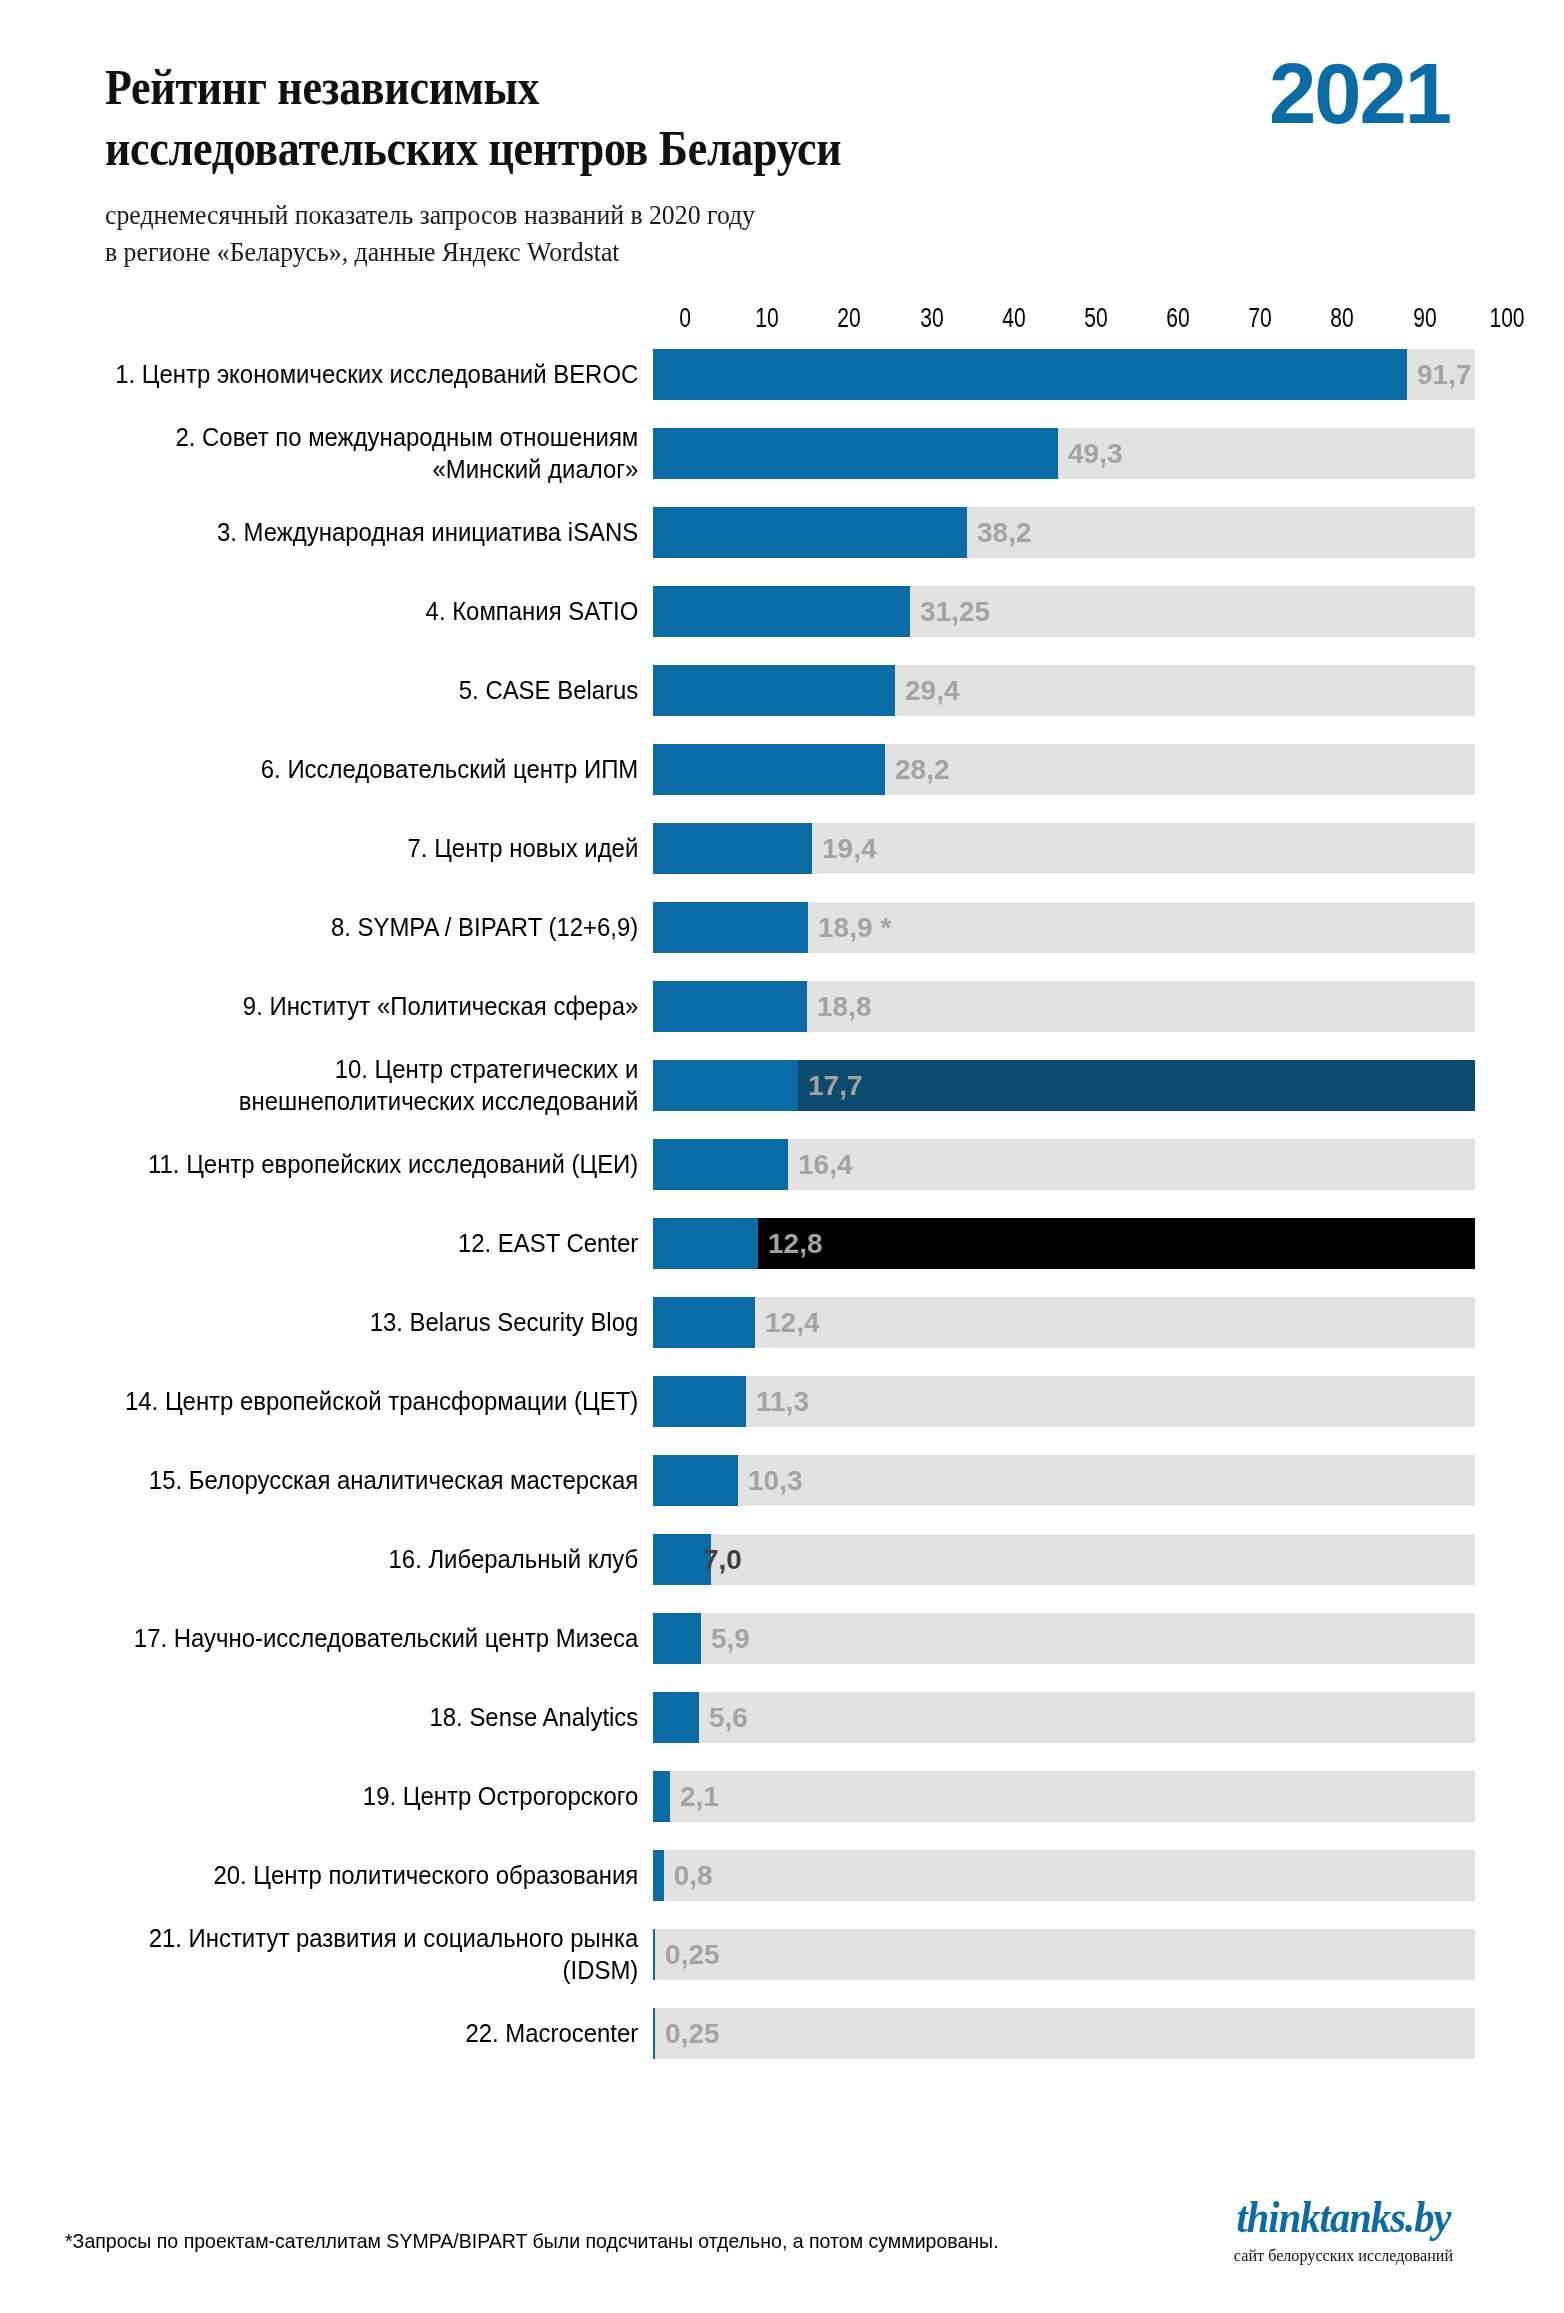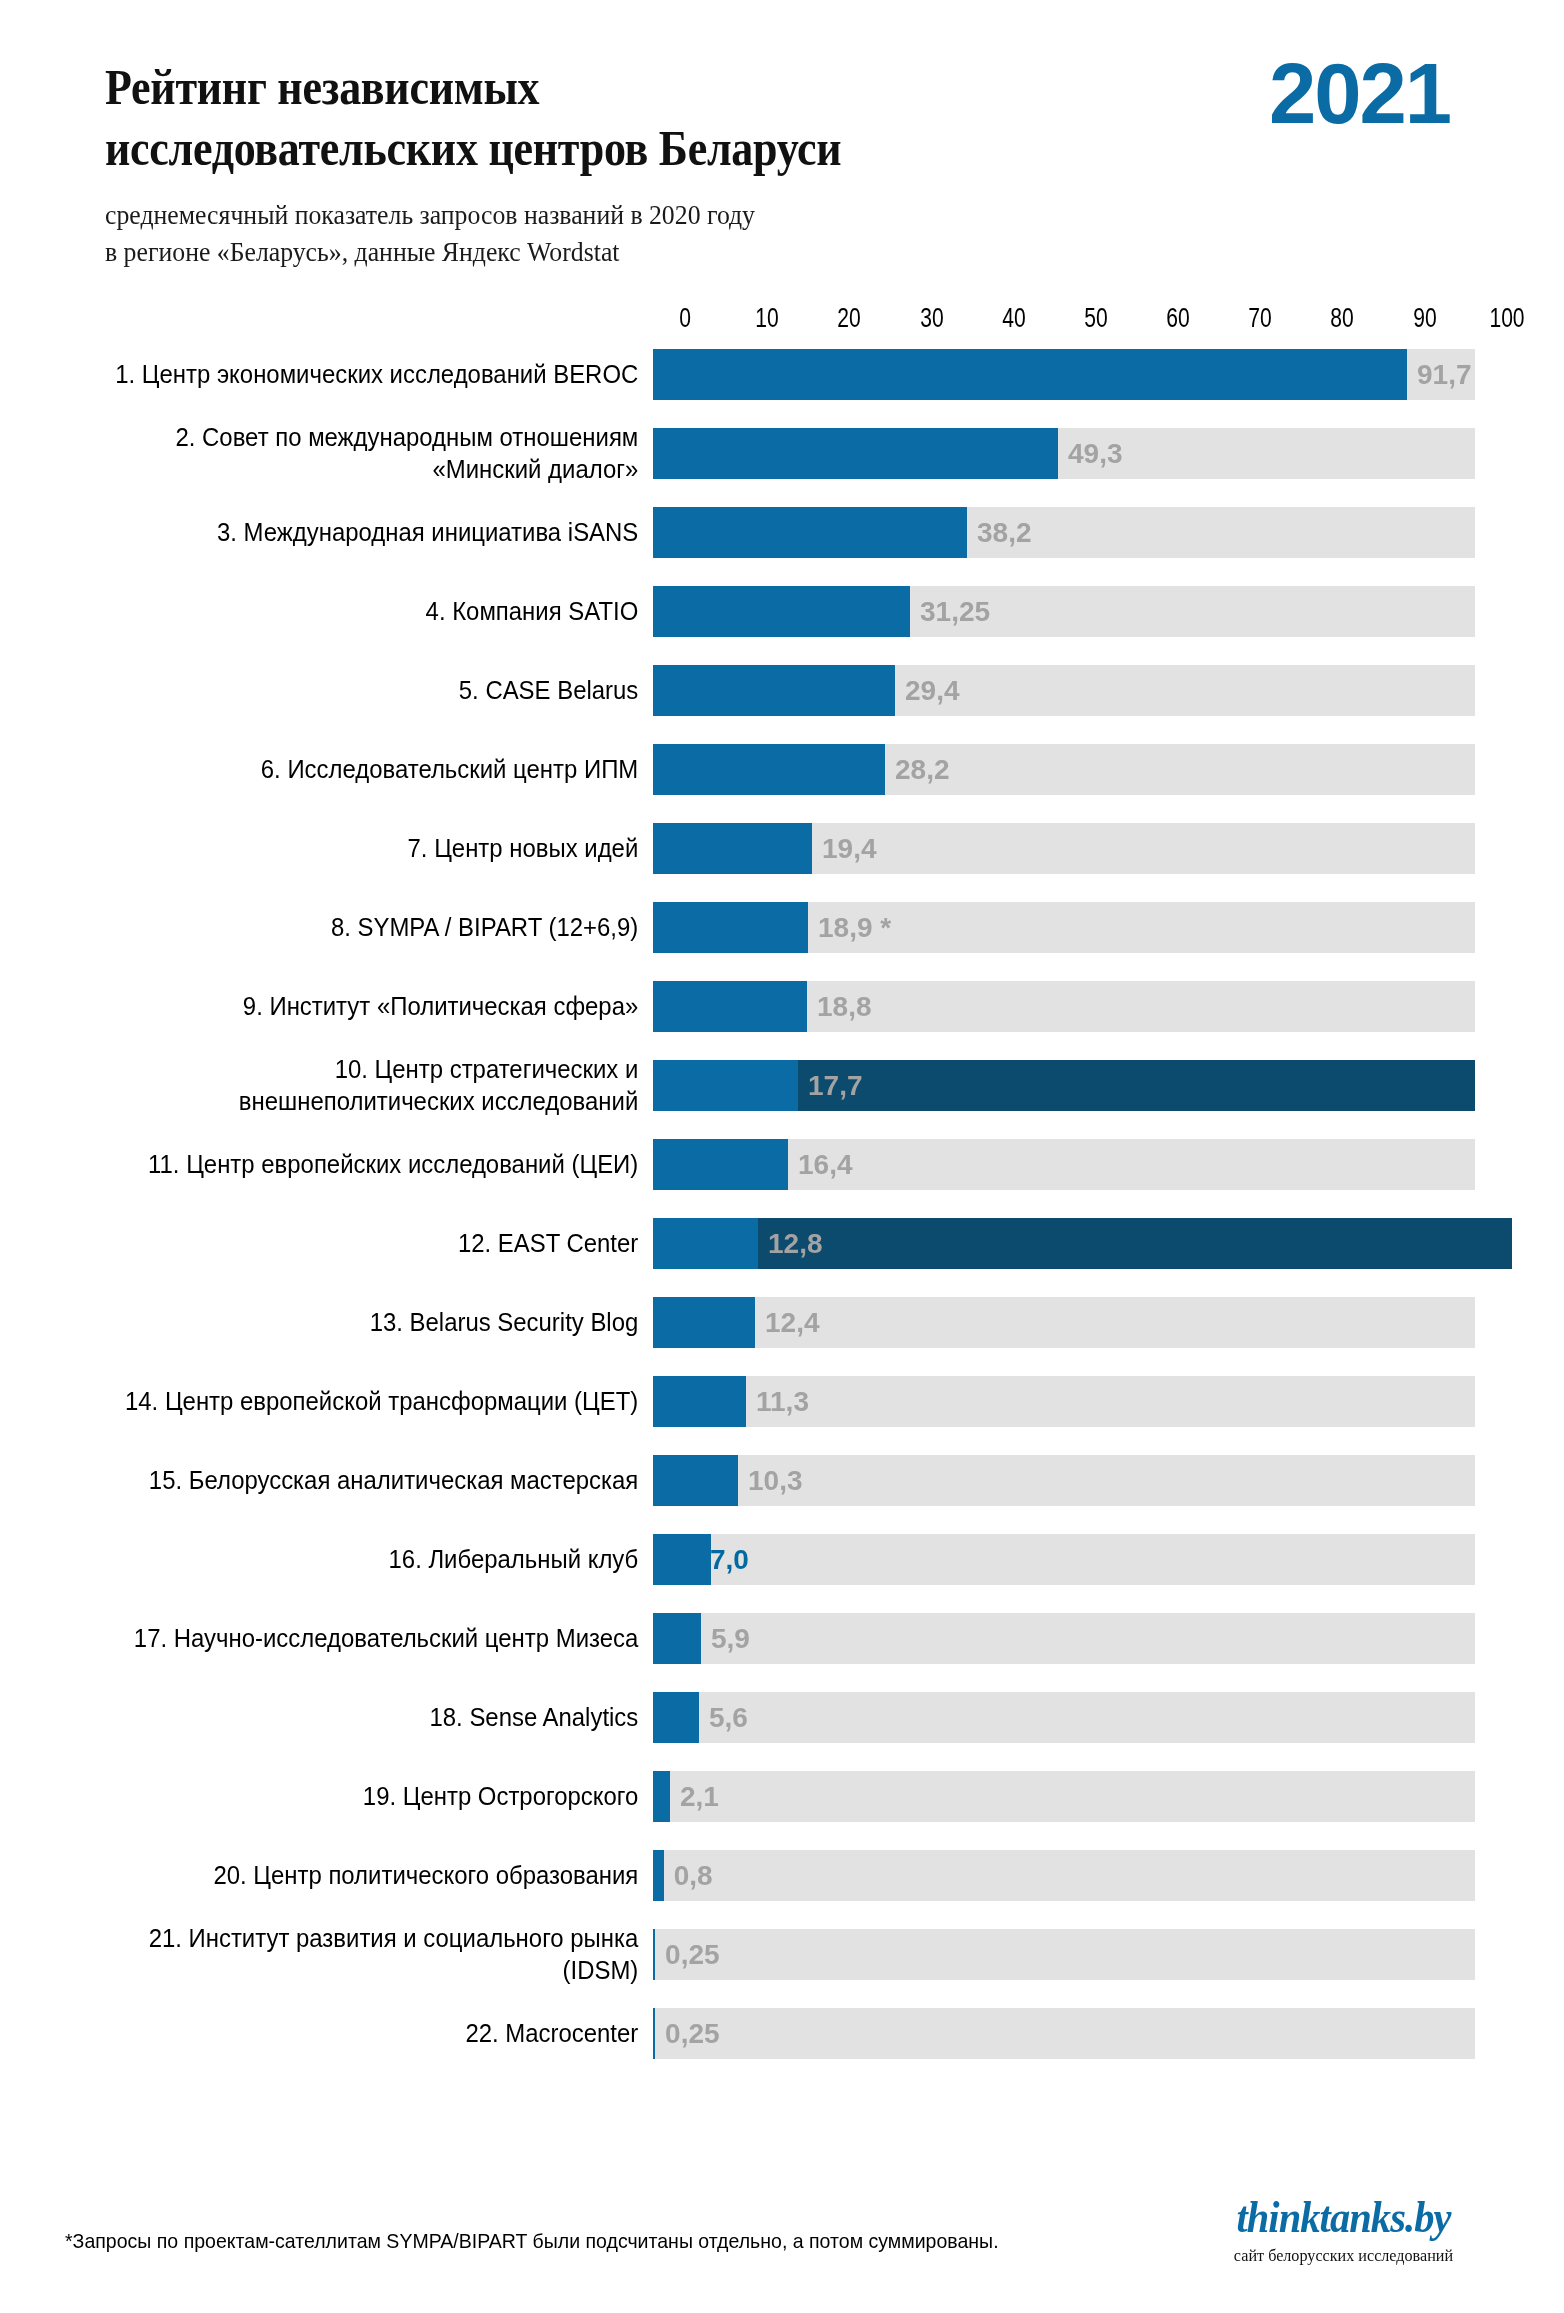--- a/index.html
+++ b/index.html
@@ -290,21 +290,21 @@
         </div>
         <div class="row">
           <div class="row-label">11. Центр европейских исследований (ЦЕИ)</div>
           <div class="track" style="background: rgb(226, 226, 226);">
             <div class="bar-fill" style="width: 135px; background: rgb(10, 107, 165);"></div>
             <div class="bar-value" style="left: 135px; color: rgb(163, 163, 163);">16,4</div>
           </div>
         </div>
         <div class="row">
           <div class="row-label">12. EAST Center</div>
-          <div class="track" style="background: #0c4a6e; padding-left: 37px;">
+          <div class="track" style="background: #000000;">
             <div class="bar-fill" style="width: 105px; background: rgb(10, 107, 165);"></div>
             <div class="bar-value" style="left: 105px; color: rgb(163, 163, 163);">12,8</div>
           </div>
         </div>
         <div class="row">
           <div class="row-label">13. Belarus Security Blog</div>
           <div class="track" style="background: rgb(226, 226, 226);">
             <div class="bar-fill" style="width: 102px; background: rgb(10, 107, 165);"></div>
             <div class="bar-value" style="left: 102px; color: rgb(163, 163, 163);">12,4</div>
           </div>
@@ -320,21 +320,21 @@
           <div class="row-label">15. Белорусская аналитическая мастерская</div>
           <div class="track" style="background: rgb(226, 226, 226);">
             <div class="bar-fill" style="width: 85px; background: rgb(10, 107, 165);"></div>
             <div class="bar-value" style="left: 85px; color: rgb(163, 163, 163);">10,3</div>
           </div>
         </div>
         <div class="row">
           <div class="row-label">16. Либеральный клуб</div>
           <div class="track" style="background: rgb(226, 226, 226);">
             <div class="bar-fill" style="width: 58px; background: rgb(10, 107, 165);"></div>
-            <div class="bar-value" style="left: 47px; color: #0369a1;">7,0</div>
+            <div class="bar-value" style="left: 40px; color: #404040;">7,0</div>
           </div>
         </div>
         <div class="row">
           <div class="row-label">17. Научно-исследовательский центр Мизеса</div>
           <div class="track" style="background: rgb(226, 226, 226);">
             <div class="bar-fill" style="width: 48px; background: rgb(10, 107, 165);"></div>
             <div class="bar-value" style="left: 48px; color: rgb(163, 163, 163);">5,9</div>
           </div>
         </div>
         <div class="row">

